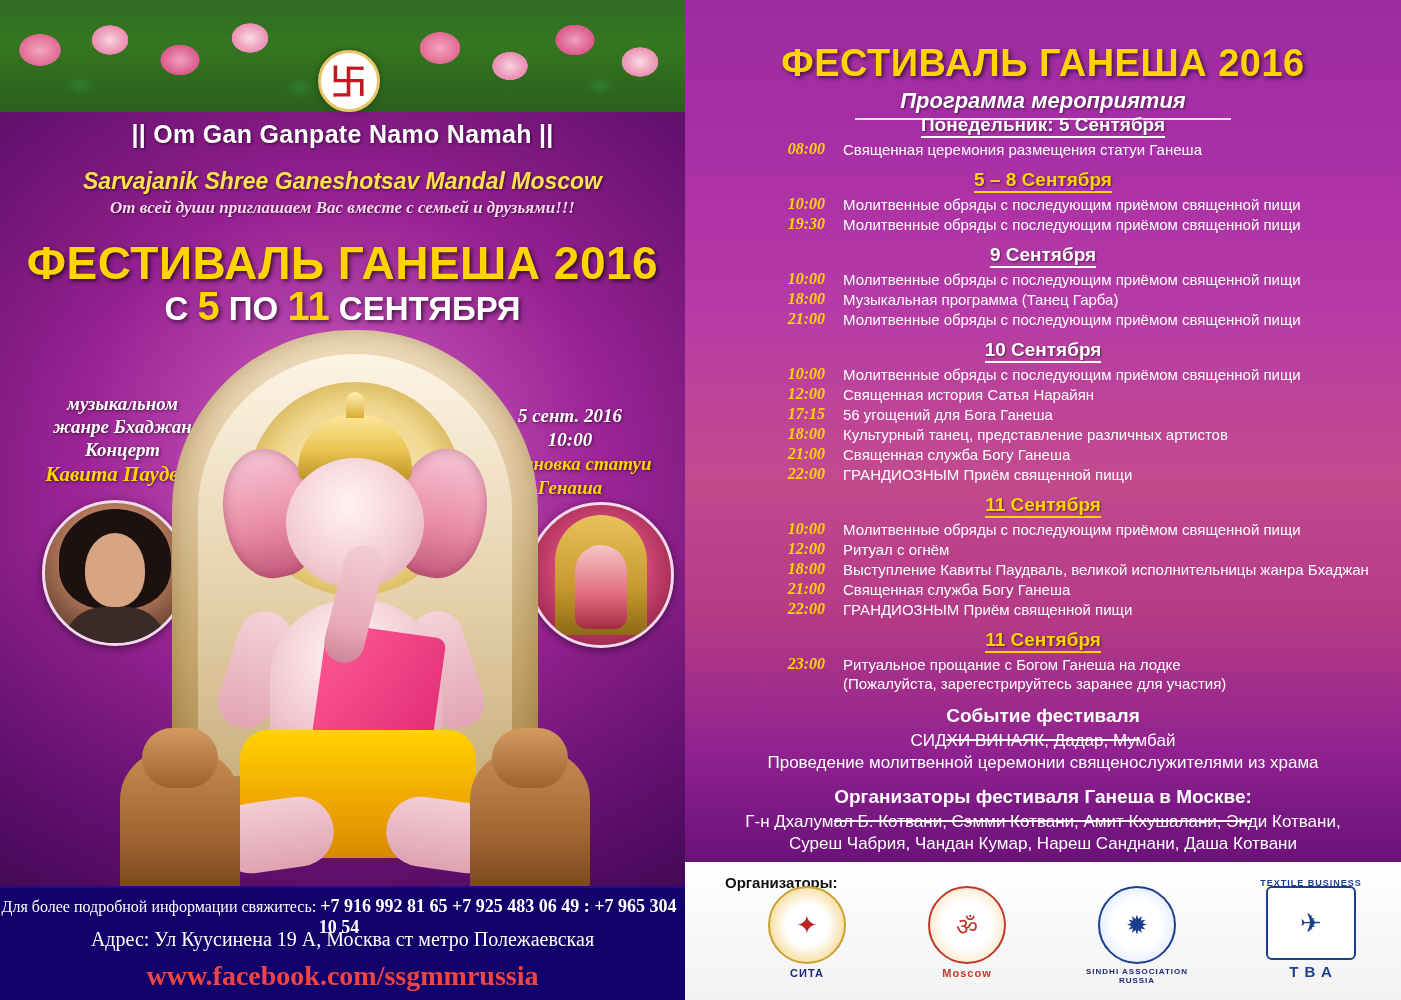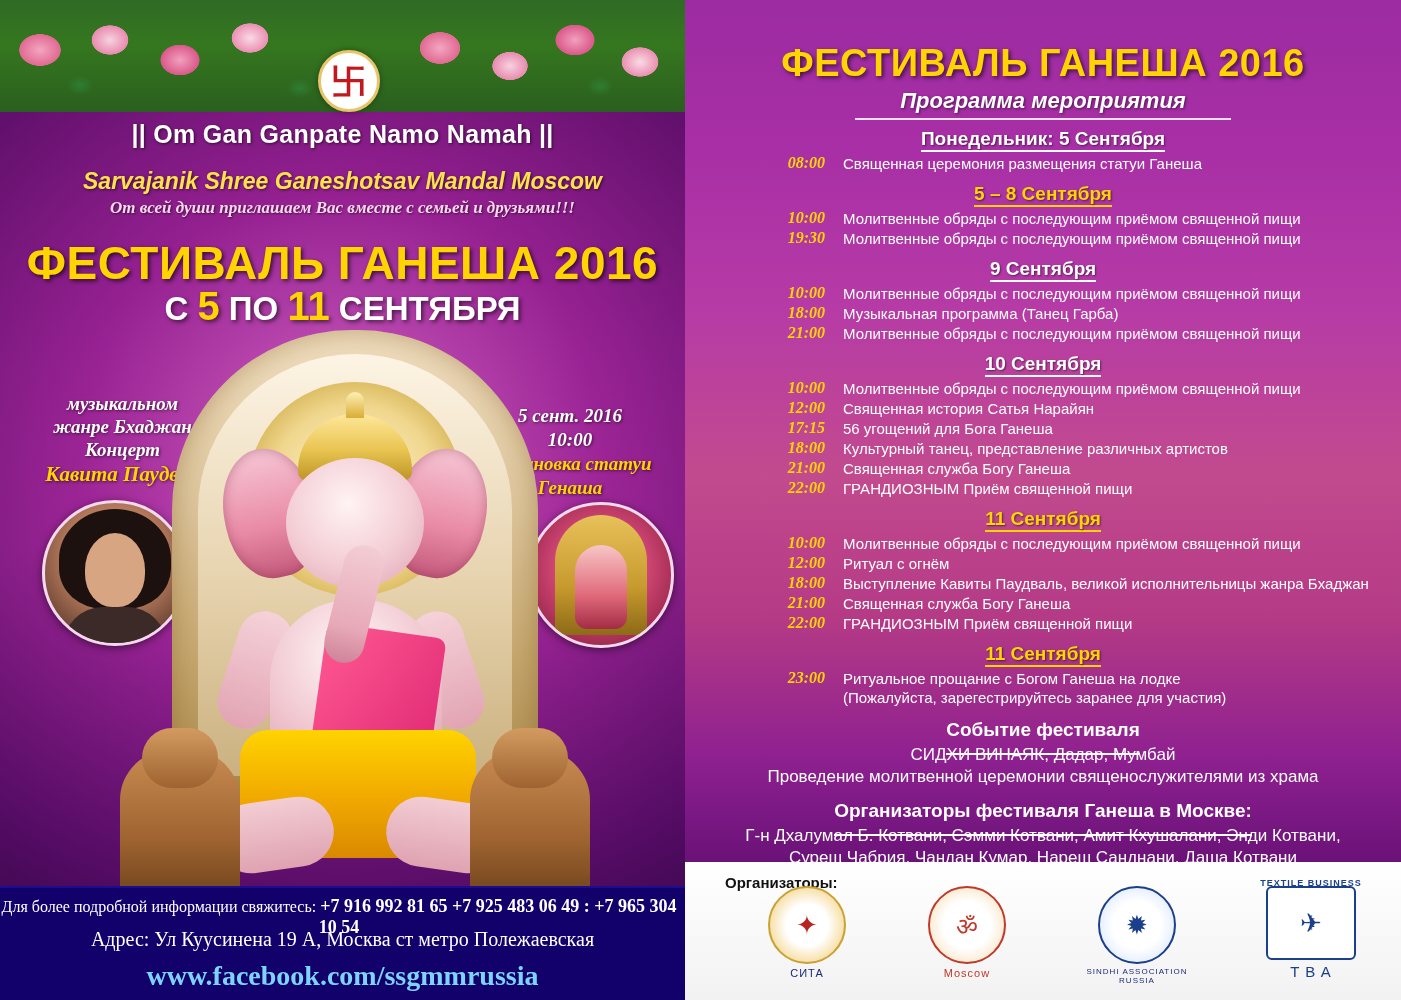--- a/index.html
+++ b/index.html
@@ -229,21 +229,21 @@
     position:absolute;left:0;top:8px;width:678px;text-align:center;
     color:#ffffff;font-size:16px;font-family:"Liberation Serif", serif;
   }
   .contactbar .line1 b{font-size:18px;}
   .contactbar .line2{
     position:absolute;left:0;top:40px;width:685px;text-align:center;
     color:#ffffff;font-size:20px;font-family:"Liberation Serif", serif;
   }
   .contactbar .line3{
     position:absolute;left:0;top:72px;width:685px;text-align:center;
-    color:#7dd3fc;font-size:28px;font-weight:bold;font-family:"Liberation Serif", serif;
+    color:#ef4444;font-size:28px;font-weight:bold;font-family:"Liberation Serif", serif;
   }
 
   
   .right{
     position:absolute;left:685px;top:0;width:716px;height:862px;
     background:
       linear-gradient(180deg,#9c2ba1 0%,#a92fa6 18%,#b63ba6 36%,#c24a8e 55%,#b43a86 72%,#8e2090 88%,#6a1278 100%);
   }
   .r-title{
     position:absolute;left:0;top:42px;width:716px;text-align:center;
@@ -251,21 +251,21 @@
     text-shadow:2px 2px 4px rgba(0,0,0,.6);
   }
   .r-sub{
     position:absolute;left:0;top:88px;width:716px;text-align:center;
     color:#ffffff;font-size:22px;font-weight:bold;font-style:italic;
     text-shadow:1px 1px 3px rgba(0,0,0,.55);
   }
   .r-sub:after{
     content:"";position:absolute;left:170px;top:30px;width:376px;height:2px;background:rgba(255,255,255,.85);
   }
-  .sched{position:absolute;left:20px;top:118px;width:676px;}
+  .sched{position:absolute;left:20px;top:104px;width:676px;}
   .day-head{
     text-align:center;color:#ffd400;font-size:19px;font-weight:bold;
     margin:10px 0 4px;text-shadow:1px 1px 2px rgba(0,0,0,.5);
   }
   .day-head.white{color:#ffffff;}
   .day-head span{border-bottom:2px solid currentColor;padding-bottom:1px;}
   .row{display:flex;align-items:flex-start;margin:1px 0;}
   .row .t{
     width:120px;flex:0 0 120px;text-align:right;padding-right:18px;
     color:#ffd400;font-size:16px;font-weight:bold;font-style:italic;
@@ -288,21 +288,21 @@
   .sp-label{
     position:absolute;left:40px;top:12px;color:#111;font-size:15px;font-weight:bold;
   }
   .logo{
     position:absolute;top:24px;width:120px;height:106px;text-align:center;
   }
   .logo .mark{
     width:74px;height:74px;margin:0 auto;border-radius:50%;
     display:flex;align-items:center;justify-content:center;
   }
-  .logo .cap{font-size:11px;font-weight:normal;color:#1b2a7a;margin-top:3px;letter-spacing:1px;}
+  .logo .cap{font-size:11px;font-weight:bold;color:#1b2a7a;margin-top:3px;letter-spacing:1px;}
   .l1{left:62px;}
   .l1 .mark{background:radial-gradient(circle,#fff 40%,#f0c35a 100%);border:2px solid #c9a233;}
   .l1 .mark i{font-style:normal;color:#b8241f;font-size:26px;}
   .l2{left:222px;}
   .l2 .mark{background:radial-gradient(circle,#fff 45%,#f6d9a8 100%);border:2px solid #c0392b;}
   .l2 .mark i{font-style:normal;color:#c0392b;font-size:24px;}
   .l2 .cap{color:#c0392b;}
   .l3{left:392px;}
   .l3 .mark{background:radial-gradient(circle,#fff 45%,#cfe0ff 100%);border:2px solid #1b3f8b;}
   .l3 .mark i{font-style:normal;color:#1b3f8b;font-size:26px;}

